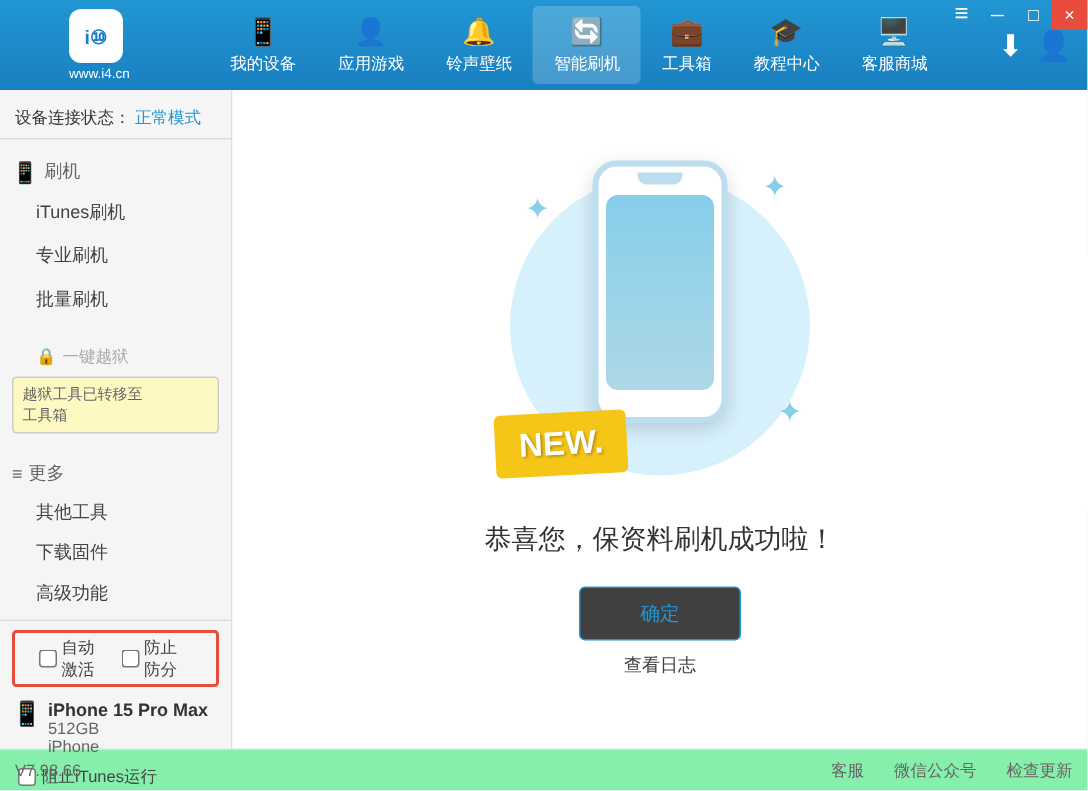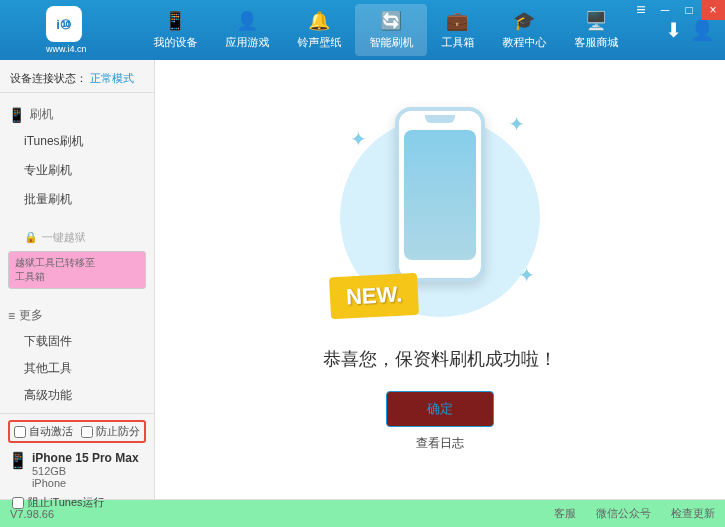--- a/index.html
+++ b/index.html
@@ -26,29 +26,29 @@
     .status-bar span.status-label { color: #333; }
     .status-bar span.status-value { color: #2196d3; }
     .sidebar-section { padding: 4px 0; }
     .sidebar-section-header { display: flex; align-items: center; gap: 4px; padding: 4px 8px; font-size: 12px; color: #666; }
     .sidebar-section-header .section-icon { font-size: 14px; color: #2196d3; }
     .sidebar-item { padding: 6px 10px 6px 24px; font-size: 12px; color: #444; cursor: pointer; }
     .sidebar-item.active { background: #2196d3; color: #fff; }
     .sidebar-divider { height: 1px; background: #ddd; margin: 4px 8px; }
     .sidebar-disabled { padding: 4px 8px 4px 24px; font-size: 11px; color: #aaa; display: flex; align-items: center; gap: 4px; }
     .lock-icon { font-size: 11px; }
-    .jailbreak-box { margin: 2px 8px; background: #f9a8d4; border: 1px solid #ccc; padding: 4px 6px; font-size: 10px; color: #666; border-radius: 3px; }
+    .jailbreak-box { margin: 2px 8px; background: #fef9c3; border: 1px solid #ccc; padding: 4px 6px; font-size: 10px; color: #666; border-radius: 3px; }
 
     .sidebar-section2 { padding: 4px 0; }
     .section2-header { display: flex; align-items: center; gap: 4px; padding: 4px 8px; font-size: 12px; color: #666; }
     .sidebar-item2 { padding: 5px 10px 5px 24px; font-size: 12px; color: #444; cursor: pointer; }
 
     
     .sidebar-bottom { margin-top: auto; padding: 6px 8px; border-top: 1px solid #ddd; }
-    .auto-activate { display: flex; align-items: flex-start; gap: 4px; margin-bottom: 4px; border: 2px solid #e74c3c; padding: 2px 4px; border-radius: 3px; }
+    .auto-activate { display: flex; align-items: flex-start; gap: 4px; margin-bottom: 4px; border: 2px solid #e74c3c; padding: 2px 16px; border-radius: 3px; }
     .checkbox-item { display: flex; align-items: center; gap: 3px; font-size: 11px; color: #444; cursor: pointer; }
     .checkbox-item input[type=checkbox] { width: 12px; height: 12px; }
     .device-info { display: flex; align-items: flex-start; gap: 4px; padding: 4px 0; }
     .phone-icon { color: #2196d3; font-size: 16px; }
     .device-details { font-size: 11px; }
     .device-name { font-weight: bold; color: #333; font-size: 12px; }
     .device-storage { color: #666; }
     .device-type { color: #666; }
     .itunes-bar { display: flex; align-items: center; gap: 4px; padding: 2px 4px; font-size: 11px; color: #444; }
     .itunes-bar input[type=checkbox] { width: 12px; height: 12px; }
@@ -64,21 +64,21 @@
     .phone-notch { width: 30px; height: 8px; background: #bde; border-radius: 0 0 6px 6px; position: absolute; top: 4px; left: 50%; transform: translateX(-50%); }
     .new-badge { position: absolute; bottom: 10px; left: -10px; background: #f5c518; padding: 8px 16px; border-radius: 4px; z-index: 3; transform: rotate(-3deg); }
     .new-badge-text { font-size: 22px; font-weight: bold; color: #fff; text-shadow: 1px 1px 2px rgba(0,0,0,0.3); }
     .sparkle { position: absolute; color: #87ceeb; font-size: 20px; }
     .sparkle1 { top: 20px; left: 10px; }
     .sparkle2 { top: 5px; right: 15px; }
     .sparkle3 { bottom: 40px; right: 5px; }
 
     .success-text { font-size: 18px; color: #333; margin-bottom: 20px; }
 
-    .btn-confirm { padding: 8px 40px; background: #7f1d1d; border: 1px solid #2196d3; border-radius: 4px; color: #2196d3; font-size: 13px; cursor: pointer; margin-bottom: 8px; }
+    .btn-confirm { padding: 8px 40px; background: #404040; border: 1px solid #2196d3; border-radius: 4px; color: #2196d3; font-size: 13px; cursor: pointer; margin-bottom: 8px; }
     .view-log { font-size: 12px; color: #404040; cursor: pointer; }
 
     
     .footer { width: 100%; height: 28px; background: #86efac; border-top: 1px solid #ddd; display: flex; align-items: center; padding: 0 10px; gap: 20px; font-size: 11px; color: #666; }
     .footer-right { margin-left: auto; display: flex; gap: 20px; }
     .footer-link { cursor: pointer; color: #666; }
   </style>
 </head>
 <body>
 
@@ -162,22 +162,22 @@
       <span>越狱工具已转移至<br>工具箱</span>
     </div>
 
     <div class="sidebar-divider"></div>
 
     <div class="sidebar-section2">
       <div class="section2-header">
         <span>≡</span>
         <span>更多</span>
       </div>
+      <div class="sidebar-item2">其他工具</div>
       <div class="sidebar-item2">下载固件</div>
-      <div class="sidebar-item2">其他工具</div>
       <div class="sidebar-item2">高级功能</div>
     </div>
 
     <div class="sidebar-bottom">
       <div class="auto-activate">
         <div class="checkbox-item">
           <input type="checkbox" style="">
           <span>自动激活</span>
         </div>
         <div class="checkbox-item" style="margin-left:4px;">

